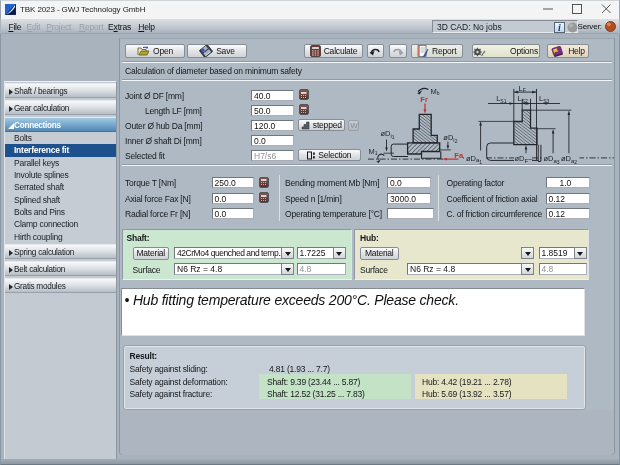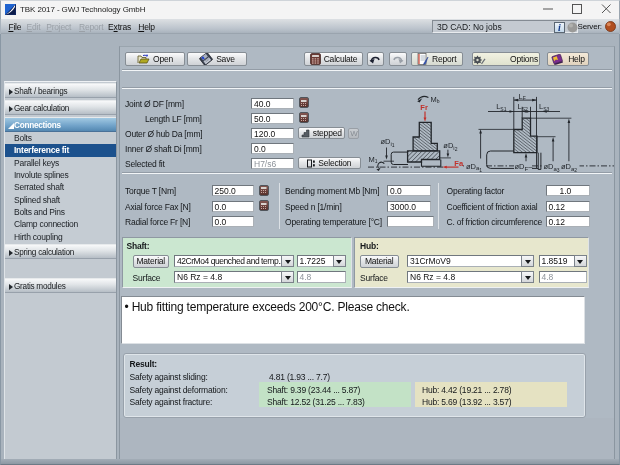--- a/index.html
+++ b/index.html
@@ -21,21 +21,21 @@
   .sb-h { position:absolute; left:0px; width:111px; height:15px;
      background:linear-gradient(#f8f9fa,#dfe3e6 45%,#b6bec6); border-top:1px solid #e7eaec; border-bottom:1px solid #98a1ab;
      font-size:8.2px; letter-spacing:-0.25px; color:#16191c; line-height:15px; padding-left:9px; }
   .sb-h .arr { position:absolute; left:4px; top:4.5px; width:0; height:0;
      border-left:4px solid #23282d; border-top:3px solid transparent; border-bottom:3px solid transparent; }
   .sb-open { background:linear-gradient(#a2c9e2,#74a5cb 55%,#5488b2); color:#fff; font-weight:bold; border-bottom:1px solid #497198; }
   .sb-items { position:absolute; left:0; width:111px; background:#c5ccd3; }
   .sb-i { height:12.35px; font-size:8.5px; letter-spacing:-0.25px; color:#1c2025; line-height:12.4px; padding-left:9px; }
   .sb-sel { background:#1c518d; color:#fff; font-weight:bold; }
   
-  .content { left:118px; top:12px; width:496px; height:417px; background:#afb9c3;
+  .content { left:118px; top:4px; width:496px; height:417px; background:#afb9c3;
      border:1px solid #8b96a0; border-top-color:#9aa5ae; border-radius:0 0 4px 4px; }
   .toolstrip { position:absolute; left:0; top:0; width:494px; height:23px; background:transparent; }
   .btn { position:absolute; height:14px; background:linear-gradient(#fbfbfc,#e4e6e8 45%,#cfd2d6);
      border:1px solid #868d94; border-radius:2px; font-size:8.5px; letter-spacing:-0.2px; color:#111;
      display:flex; align-items:center; justify-content:center; gap:3px; }
   .groove-d { position:absolute; height:1px; background:#939ca6; }
   .groove-w { position:absolute; height:1px; background:#f2f5f7; }
   .lbl { position:absolute; font-size:8.5px; letter-spacing:-0.2px; color:#15181b; white-space:nowrap; }
   .fld { position:absolute; height:11px; background:#fff; border:1px solid #70777e;
      border-bottom-color:#aab0b6; border-right-color:#aab0b6; font-size:8.5px; color:#111; padding:0 0 0 2px; line-height:10px; white-space:nowrap; overflow:hidden; }
@@ -57,21 +57,21 @@
 </head>
 <body>
 
 <div class="abs titlebar"></div>
 <svg class="abs" style="left:5px;top:4px" width="11" height="11" viewBox="0 0 11 11">
   <rect x="0" y="0" width="11" height="11" fill="#11255c"></rect>
   <path d="M0,0 L11,0 L0,11 Z" fill="#1e63d0"></path>
   <path d="M10,1 Q6,8 1,10 L10,10 Z" fill="#0c1c4a"></path>
   <path d="M10,1 Q5.5,8.5 0.5,10.5 Q6.5,9 10,3 Z" fill="#fff"></path>
 </svg>
-<div class="abs title-txt">TBK 2017 - GWJ Technology GmbH</div>
+<div class="abs title-txt">TBK 2023 - GWJ Technology GmbH</div>
 <svg class="abs" style="left:540px;top:0" width="76" height="17" viewBox="0 0 76 17">
   <g stroke="#4c4c4c" stroke-width="0.95" fill="none">
     <line x1="3" y1="9" x2="13" y2="9"></line>
     <rect x="32.5" y="4.5" width="9" height="9"></rect>
     <path d="M62,4.5 L70.5,13 M70.5,4.5 L62,13"></path>
   </g>
 </svg>
 
 <div class="abs menubar">
   <span class="menu-item" style="left:7.4px"><u>F</u>ile</span>
@@ -110,20 +110,21 @@
       <div class="sb-i sb-sel">Interference fit</div>
       <div class="sb-i">Parallel keys</div>
       <div class="sb-i">Involute splines</div>
       <div class="sb-i">Serrated shaft</div>
       <div class="sb-i">Splined shaft</div>
       <div class="sb-i">Bolts and Pins</div>
       <div class="sb-i">Clamp connection</div>
       <div class="sb-i">Hirth coupling</div>
     </div>
     <div class="sb-h" style="top:162px"><span class="arr"></span>Spring calculation</div>
+    <div class="sb-h" style="top:179px"><span class="arr"></span>Belt calculation</div>
     <div class="sb-h" style="top:196px"><span class="arr"></span>Gratis modules</div>
 
   </div>
   <div class="abs content" id="content">
     <div class="toolstrip"></div>
     <div style="position:absolute;left:0;top:371px;width:494px;height:45px;background:#adb6c0;border-radius:0 0 4px 4px;"></div>
 
     <div class="btn" style="left:5px;top:5px;width:60px;">
       <svg width="13" height="11" viewBox="0 0 13 11">
           <path d="M1,9 L1,2 L4,2 L5,3.5 L9,3.5 L9,5" fill="#e8e4c8" stroke="#5a5420" stroke-width="0.8"></path>
@@ -213,20 +214,21 @@
             <path d="M2,8.5 Q2,9.8 3.5,9.8 L11,9.8 L11,8.3 L3.5,8.3 Q2.6,8.3 2,8.5" fill="#3a1f4a"></path>
             <rect x="2" y="1" width="9" height="7.5" rx="0.8" fill="#7b2d8e" stroke="#3a1f4a" stroke-width="0.6"></rect>
             <path d="M3,2 L7,2 L7,6 L5,4.8 L3,6 Z" fill="#f0c030"></path>
           </g>
         </svg>
       <span>Help</span>
       </div>
 
     <div class="groove-d" style="left:2px;top:22px;width:490px;"></div>
     <div class="groove-w" style="left:2px;top:23px;width:490px;"></div>
+    <div class="lbl" style="left:5px;top:27px;">Calculation of diameter based on minimum safety</div>
     <div class="groove-d" style="left:2px;top:39.5px;width:490px;"></div>
     <div class="groove-w" style="left:2px;top:40.5px;width:490px;"></div>
 
     <div class="lbl" style="left:5px;top:51.5px;">Joint Ø DF [mm]</div>
     <div class="fld" style="left:131px;top:50.5px;width:43px;">40.0</div>
     <div class="lbl" style="left:5px;top:66.5px;padding-left:20px;">Length LF [mm]</div>
     <div class="fld" style="left:131px;top:65.6px;width:43px;">50.0</div>
     <div class="lbl" style="left:5px;top:81.5px;">Outer Ø hub Da [mm]</div>
     <div class="fld" style="left:131px;top:80.6px;width:43px;">120.0</div>
     <div class="lbl" style="left:5px;top:96.5px;">Inner Ø shaft Di [mm]</div>
@@ -384,32 +386,31 @@
       <div class="fld" style="left:174px;top:17.5px;width:49px;height:12px;">1.7225</div>
       <div class="ddbtn" style="left:210px;top:17.5px;height:12px;"></div>
       <div class="lbl" style="left:10px;top:35px;">Surface</div>
       <div class="fld" style="left:51.5px;top:33.5px;width:120px;height:12px;">N6 Rz = 4.8</div>
       <div class="ddbtn" style="left:158.5px;top:33.5px;height:12px;"></div>
       <div class="fld gray" style="left:174px;top:33.5px;width:49px;height:12px;">4.8</div>
     </div>
     <div class="box" style="left:234px;top:189.5px;width:234.5px;height:51px;background:#e7e7cd;">
       <div class="lbl" style="left:5px;top:3px;font-weight:bold;">Hub:</div>
       <div class="btn" style="left:5px;top:17px;width:38.5px;height:13px;">Material</div>
-      <div class="fld" style="left:52px;top:17.5px;width:127px;height:12px;">31CrMoV9</div>
       <div class="ddbtn" style="left:166px;top:17.5px;height:12px;"></div>
       <div class="fld" style="left:183.5px;top:17.5px;width:48px;height:12px;">1.8519</div>
       <div class="ddbtn" style="left:218.5px;top:17.5px;height:12px;"></div>
       <div class="lbl" style="left:5px;top:35px;">Surface</div>
       <div class="fld" style="left:52px;top:33.5px;width:127px;height:12px;">N6 Rz = 4.8</div>
       <div class="ddbtn" style="left:166px;top:33.5px;height:12px;"></div>
       <div class="fld gray" style="left:183.5px;top:33.5px;width:48px;height:12px;">4.8</div>
     </div>
 
     <div style="position:absolute;left:0.5px;top:249px;width:464.5px;height:48px;background:#fff;border:1px solid #848b93;border-bottom-color:#dde1e5;border-right-color:#dde1e5;">
-      <div style="position:absolute;left:3px;top:3px;font-size:12px;letter-spacing:-0.2px;color:#111;">• Hub fitting temperature exceeds 200°C. Please check.</div>
+      <div style="position:absolute;left:3px;top:3px;font-size:14px;letter-spacing:-0.2px;color:#111;font-style:italic;">• Hub fitting temperature exceeds 200°C. Please check.</div>
     </div>
 
     <div class="result-panel" style="left:3px;top:305.5px;width:462.5px;height:65.5px;">
       <div class="rlbl" style="left:5.5px;top:5px;font-weight:bold;">Result:</div>
       <div class="rlbl" style="left:5.5px;top:18.5px;">Safety against sliding:</div>
       <div class="rlbl" style="left:145px;top:18.5px;">4.81 (1.93 ... 7.7)</div>
       <div style="position:absolute;left:134.5px;top:28.2px;width:152.5px;height:12.7px;background:#c3e2c6;"></div>
       <div style="position:absolute;left:291px;top:28.2px;width:152.3px;height:12.7px;background:#e5e2c2;"></div>
       <div style="position:absolute;left:134.5px;top:40.9px;width:152.5px;height:12.7px;background:#c3e2c6;"></div>
       <div style="position:absolute;left:291px;top:40.9px;width:152.3px;height:12.7px;background:#e5e2c2;"></div>

